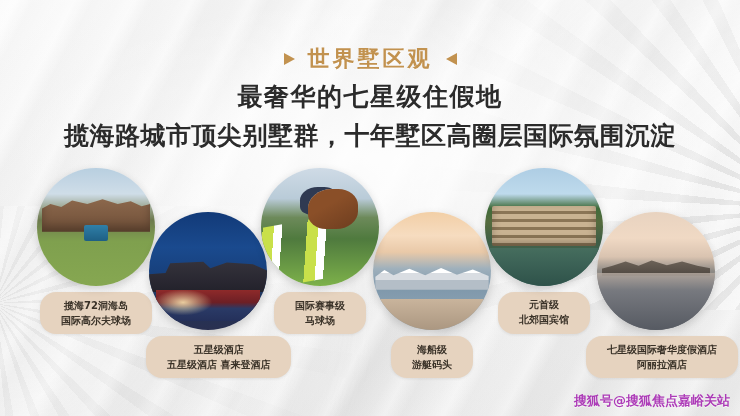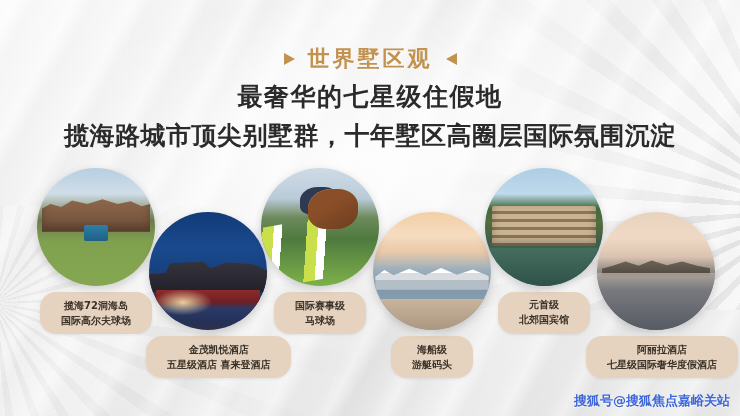--- a/index.html
+++ b/index.html
@@ -176,21 +176,21 @@
 
   
   .watermark {
     position: absolute;
     right: 10px;
     bottom: 6px;
     display: flex;
     align-items: center;
     gap: 4px;
     z-index: 9;
-    color: #1d4ed8;
+    color: #a21caf;
     font-size: 13px;
     font-weight: 700;
     opacity: .85;
     text-shadow: 0 1px 0 rgba(255,255,255,.7);
   }
 
   
   
   .ph-golf {
     background:
@@ -327,21 +327,21 @@
         </div>
       </div>
     </div>
 
     <div class="item" style="left:112px; top:44px;">
       <div class="circle">
         <div class="photo ph-night"></div>
       </div>
       <div class="pill-wrap">
         <div class="pill">
-          <div>金茂凯悦酒店</div>
+          <div>五星级酒店</div>
           <div>五星级酒店 喜来登酒店</div>
         </div>
       </div>
     </div>
 
     <div class="item" style="left:336px; top:44px;">
       <div class="circle">
         <div class="photo ph-marina"></div>
       </div>
       <div class="pill-wrap">
@@ -375,22 +375,22 @@
         </div>
       </div>
     </div>
 
     <div class="item" style="left:552px; top:44px; width:140px;">
       <div class="circle">
         <div class="photo ph-dusk"></div>
       </div>
       <div class="pill-wrap">
         <div class="pill">
+          <div>七星级国际奢华度假酒店</div>
           <div>阿丽拉酒店</div>
-          <div>七星级国际奢华度假酒店</div>
         </div>
       </div>
     </div>
 
   </div>
 
   <div class="watermark">
     <span>搜狐号@搜狐焦点嘉峪关站</span>
   </div>
 

